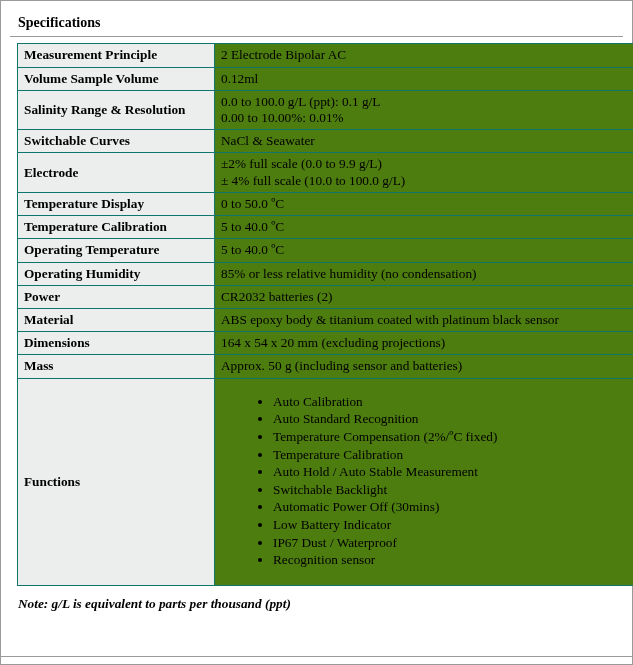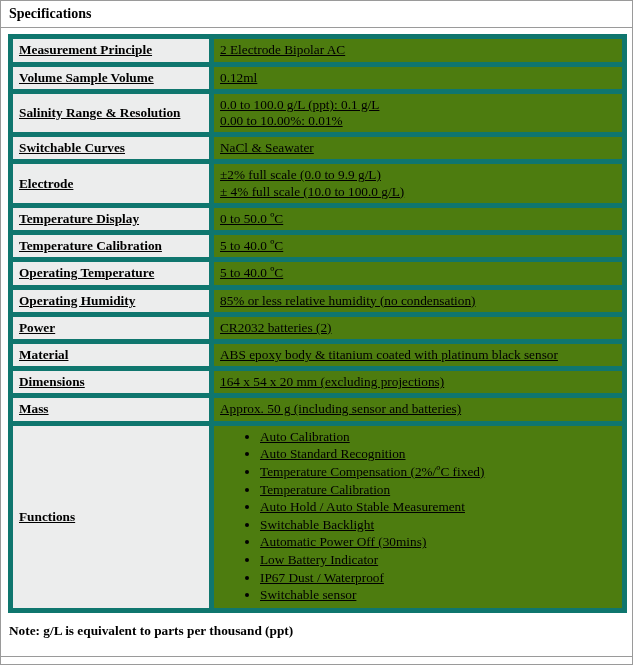--- a/index.html
+++ b/index.html
@@ -14,67 +14,67 @@
     color: #000000;
     overflow: hidden;
   }
   .page {
     position: relative;
     width: 633px;
     height: 665px;
     box-sizing: border-box;
     border: 1px solid #9a9a9a;
     background: #ffffff;
-    padding: 0;
+    padding: 9px;
   }
   .title {
     font-weight: bold;
     font-size: 14px;
     padding: 5px 8px 6px 8px;
     border-bottom: 1px solid #9a9a9a;
     line-height: 1.1;
   }
   .spec-wrap {
     padding: 6px 7px 0 7px;
   }
   table.spec {
     border-collapse: collapse;
     width: 619px;
     table-layout: fixed;
     font-size: 13.3px;
   }
   table.spec td {
-    border: 5px solid #0f766e;
+    border: 1px solid #0f766e;
     padding: 3px 5px 3px 6px;
     vertical-align: middle;
     line-height: 1.22;
-    text-decoration: underline;
   }
   td.label {
     width: 185px;
     font-weight: bold;
     background: #eceded;
   }
   td.value {
     background: #4d7c0f;
   }
   .value .line {
     display: block;
   }
   ul.func {
-    margin: 0;
+    margin: 12px;
     padding: 0 0 0 40px;
     list-style-type: disc;
   }
   ul.func li {
     margin: 0;
     padding: 0 0 1px 0;
     line-height: 1.25;
   }
   .note {
+    font-style: italic;
     font-weight: bold;
     font-size: 13.3px;
     padding: 10px 8px 0 8px;
   }
   .footer-rule {
     position: absolute;
     left: 0;
     right: 0;
     bottom: 7px;
     border-top: 1px solid #9a9a9a;
@@ -177,21 +177,21 @@
               <ul class="func">
                 <li>Auto Calibration</li>
                 <li>Auto Standard Recognition</li>
                 <li>Temperature Compensation (2%/ºC fixed)</li>
                 <li>Temperature Calibration</li>
                 <li>Auto Hold / Auto Stable Measurement</li>
                 <li>Switchable Backlight</li>
                 <li>Automatic Power Off (30mins)</li>
                 <li>Low Battery Indicator</li>
                 <li>IP67 Dust / Waterproof</li>
-                <li>Switchable sensor</li>
+                <li>Recognition sensor</li>
               </ul>
             </td>
           </tr>
         </tbody>
     </table>
   </div>
 
   <div class="note">Note: g/L is equivalent to parts per thousand (ppt)</div>
 
   <div class="footer-rule"></div>

